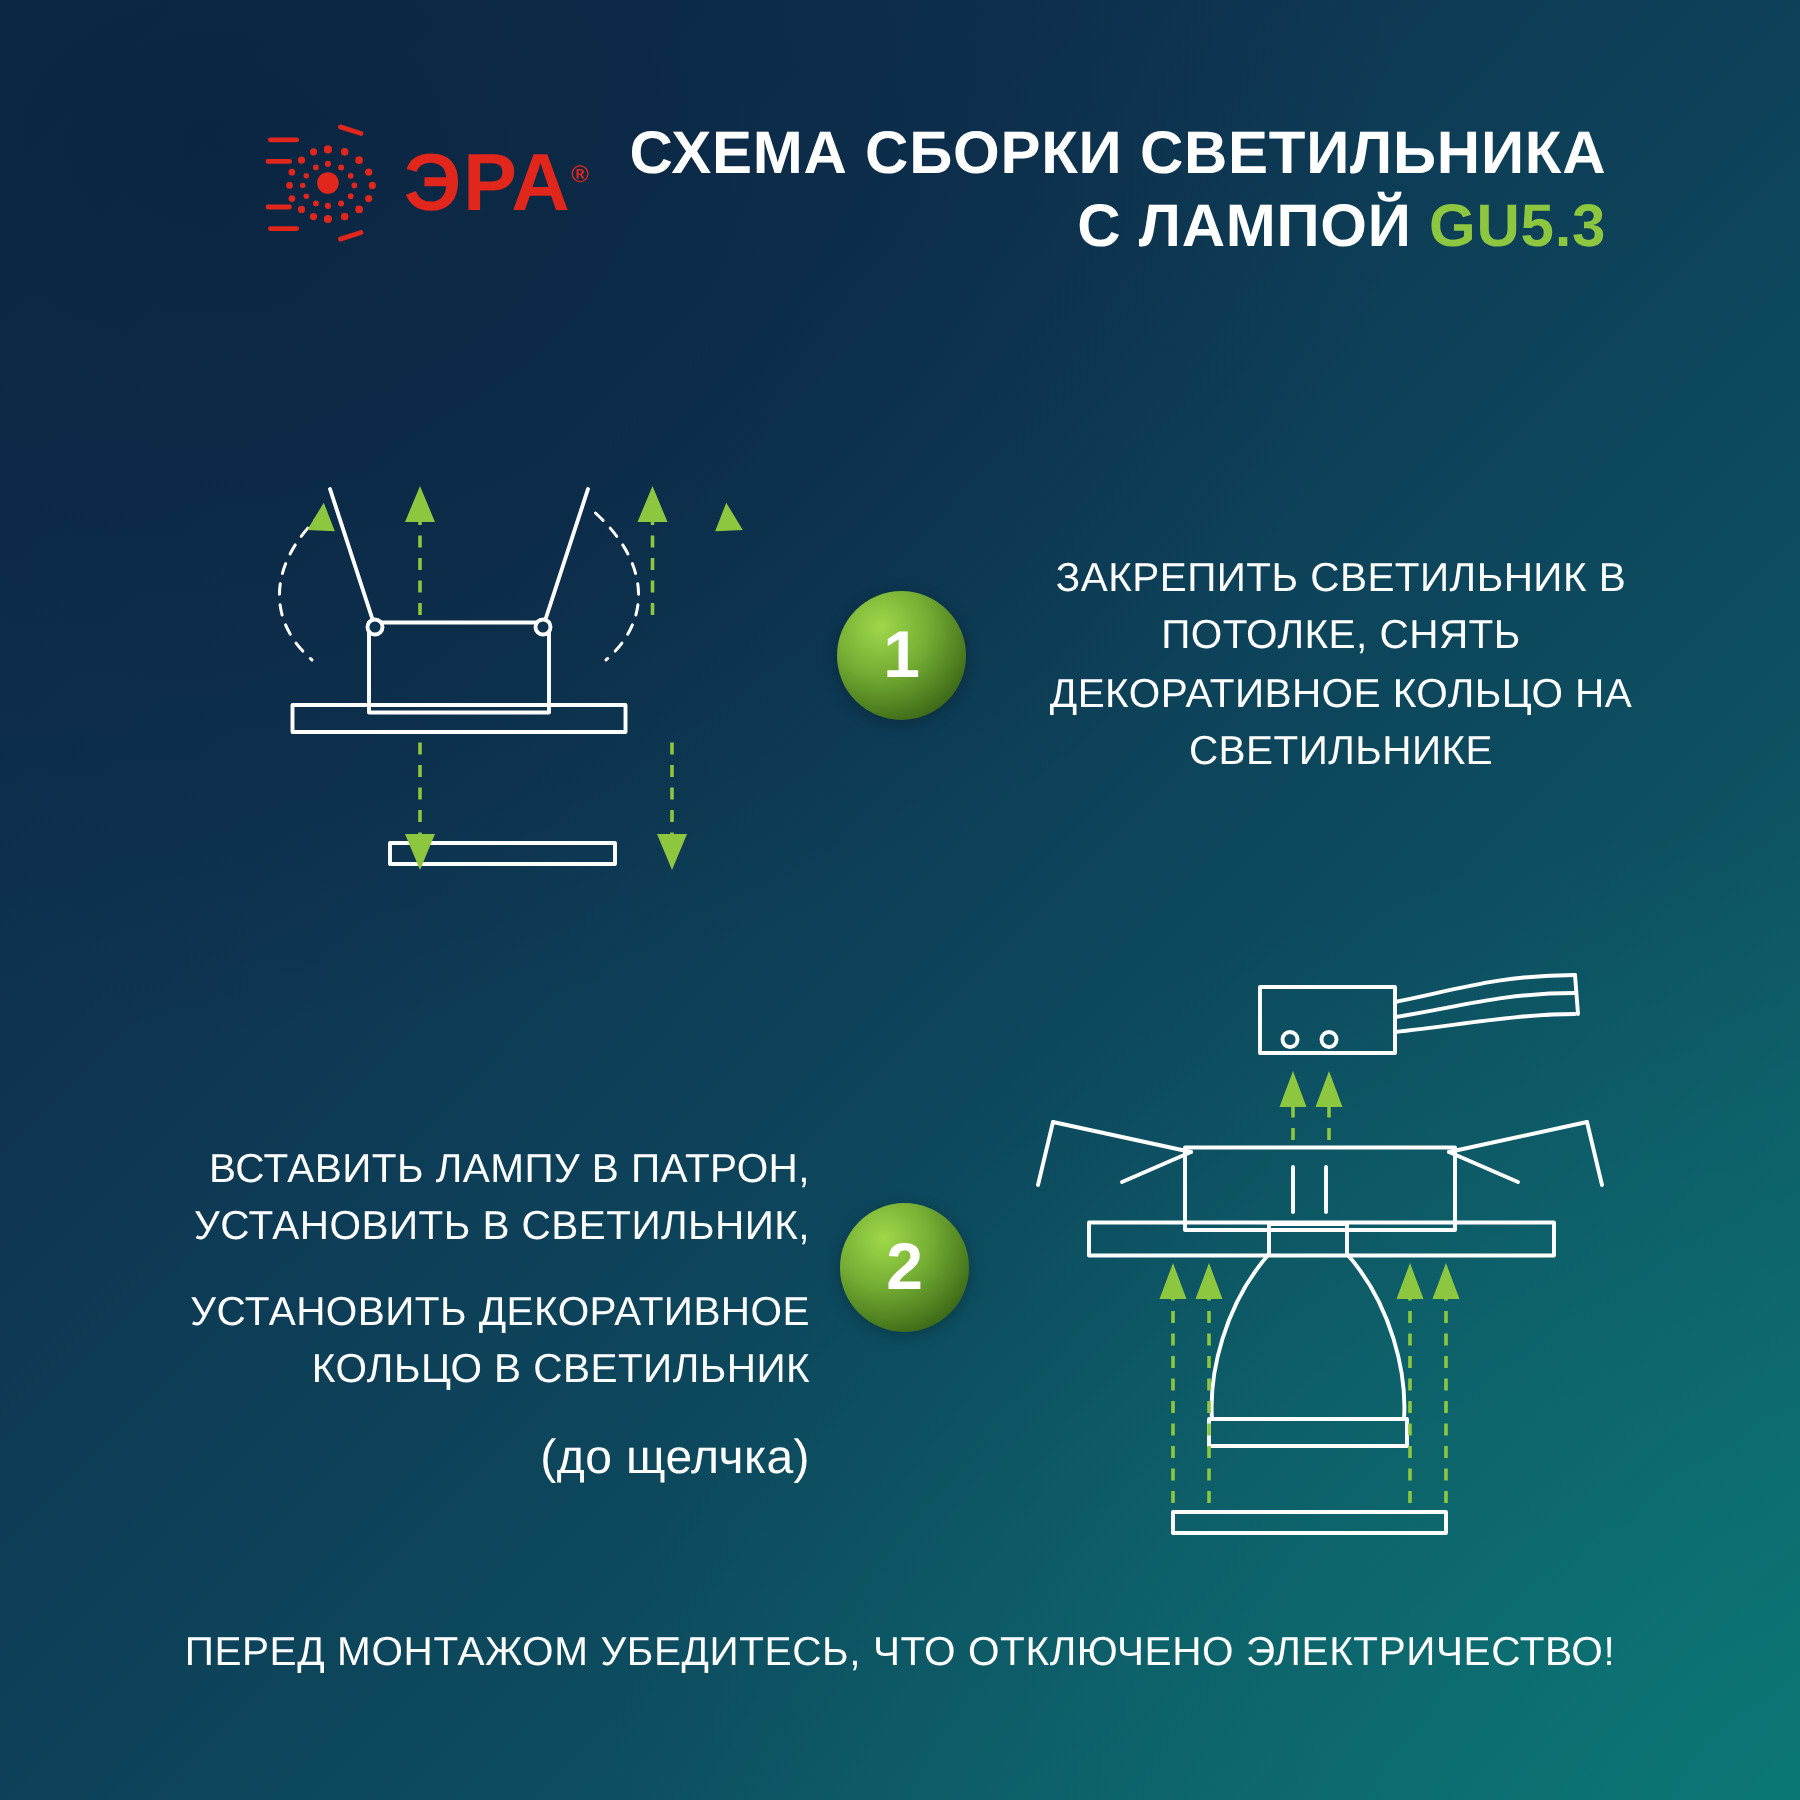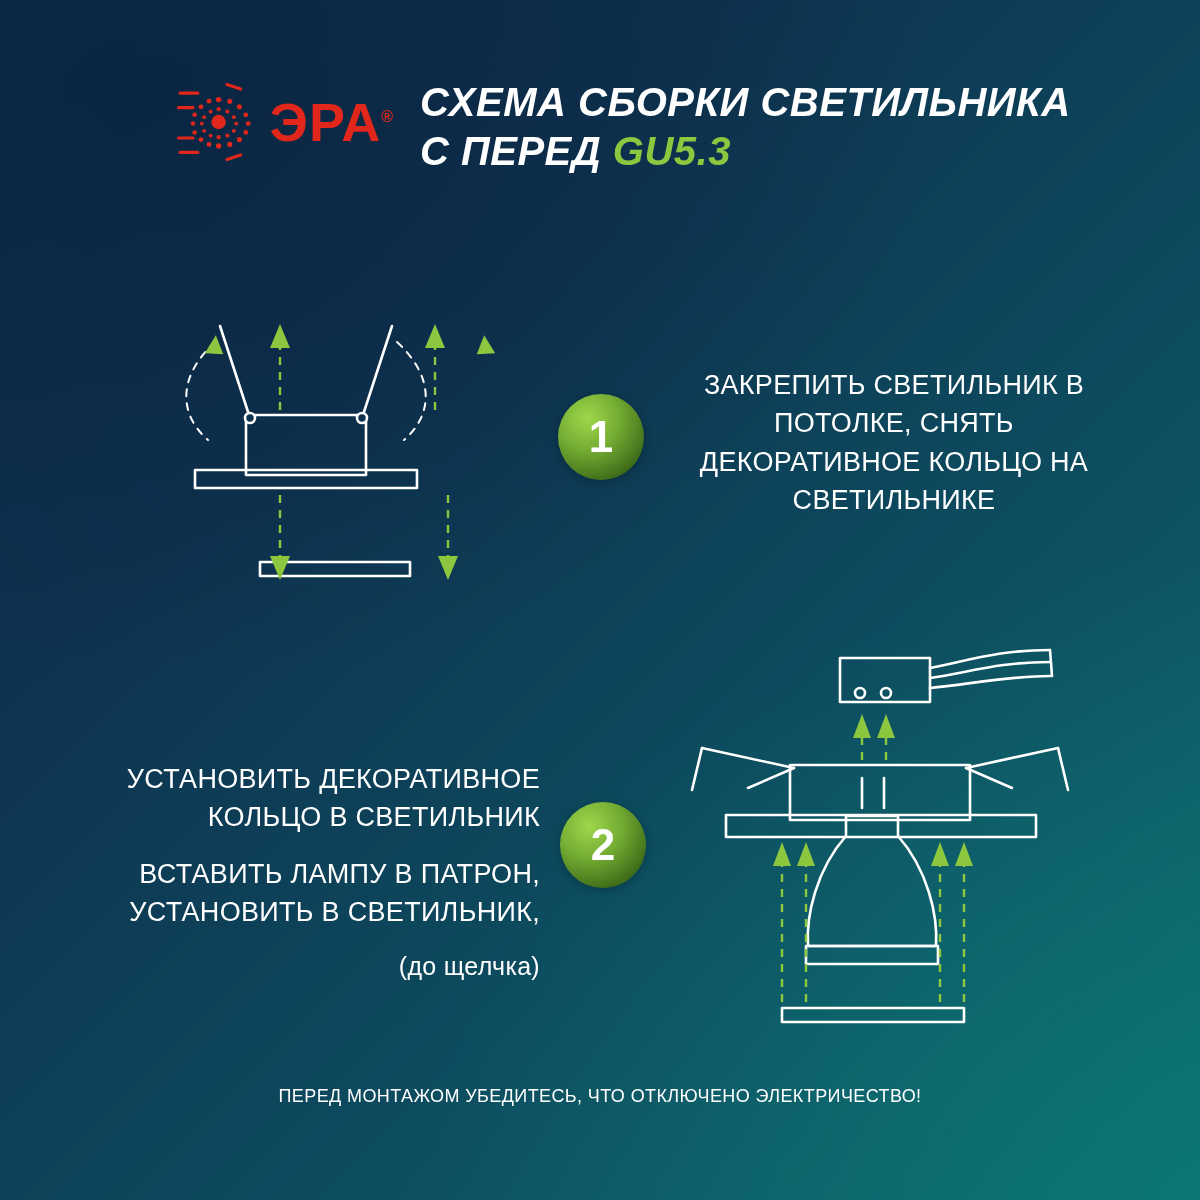--- a/index.html
+++ b/index.html
@@ -53,23 +53,22 @@
     line-height: 1;
     margin-left: -4px;
   }
   .logo-reg {
     font-size: 16px;
     vertical-align: super;
     font-weight: bold;
     color: #e1261c;
   }
   .title-block {
-    text-align: left;
+    text-align: right;
     margin-top: 6px;
-    font-style: italic;
   }
   .title-line {
     font-size: 40px;
     font-weight: bold;
     letter-spacing: 0.5px;
     line-height: 1.22;
     color: #ffffff;
     white-space: nowrap;
   }
   .accent { color: #8dc63f; }
@@ -99,30 +98,30 @@
     letter-spacing: 0.3px;
     color: #ffffff;
     text-transform: uppercase;
   }
   #text-1 { left: 674px; top: 366px; width: 440px; text-align: center; }
   #text-2 { left: 100px; top: 760px; width: 440px; text-align: right; }
   #text-2 .para { margin: 0 0 18px 0; }
   #text-2 .para:last-child { margin-bottom: 0; }
   #text-2 .soft {
     text-transform: none;
-    font-size: 25px;
+    font-size: 32px;
   }
 
   .footer-note {
     position: absolute;
     left: 0;
     top: 1086px;
     width: 1200px;
     text-align: center;
-    font-size: 18px;
+    font-size: 27px;
     letter-spacing: 0.4px;
     color: #ffffff;
     text-transform: uppercase;
   }
 
   .figure { position: absolute; }
   #figure-1 { left: 150px; top: 290px; }
   #figure-2 { left: 640px; top: 630px; }
   svg { display: block; }
 </style>
@@ -185,21 +184,21 @@
           </svg>
         </span>
         <span class="logo-text">
           <span>ЭРА</span><span class="logo-reg">®</span>
         </span>
       </div>
 
       <div class="title-block">
         <div class="title-line">СХЕМА СБОРКИ СВЕТИЛЬНИКА</div>
         <div class="title-line">
-          <span>С ПЕРЕД </span><span class="accent">GU5.3</span>
+          <span>С ЛАМПОЙ </span><span class="accent">GU5.3</span>
         </div>
       </div>
     </div>
 
     <div class="figure" id="figure-1">
       <svg width="400" height="320" viewBox="0 0 400 320" aria-hidden="true">
         <g stroke="#ffffff" stroke-width="2.6" fill="none" stroke-linecap="round" stroke-linejoin="round">
 
           <rect x="96" y="125" width="120" height="60"></rect>
 
@@ -284,21 +283,21 @@
           <polygon points="324,212 315,236 333,236"></polygon>
         </g>
       </svg>
     </div>
 
     <div class="step-badge" id="badge-1">1</div>
     <div class="step-text" id="text-1">ЗАКРЕПИТЬ СВЕТИЛЬНИК В ПОТОЛКЕ, СНЯТЬ ДЕКОРАТИВНОЕ КОЛЬЦО НА СВЕТИЛЬНИКЕ</div>
 
     <div class="step-badge" id="badge-2">2</div>
     <div class="step-text" id="text-2">
+      <p class="para">ВСТАВИТЬ ЛАМПУ В ПАТРОН, УСТАНОВИТЬ В СВЕТИЛЬНИК,</p>
       <p class="para">УСТАНОВИТЬ ДЕКОРАТИВНОЕ КОЛЬЦО В СВЕТИЛЬНИК</p>
-      <p class="para">ВСТАВИТЬ ЛАМПУ В ПАТРОН, УСТАНОВИТЬ В СВЕТИЛЬНИК,</p>
       <p class="para soft">(до щелчка)</p>
     </div>
 
     <div class="footer-note">ПЕРЕД МОНТАЖОМ УБЕДИТЕСЬ, ЧТО ОТКЛЮЧЕНО ЭЛЕКТРИЧЕСТВО!</div>
 
   </div>
 </div>
 
 </body></html>

